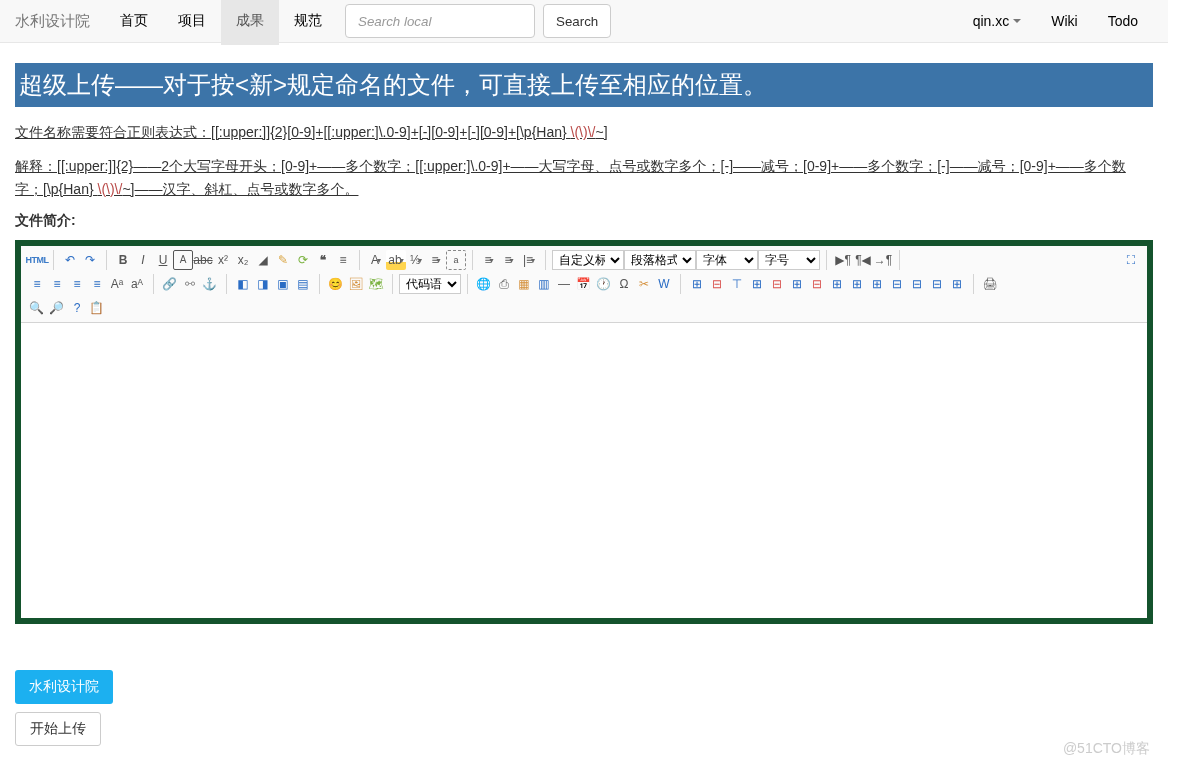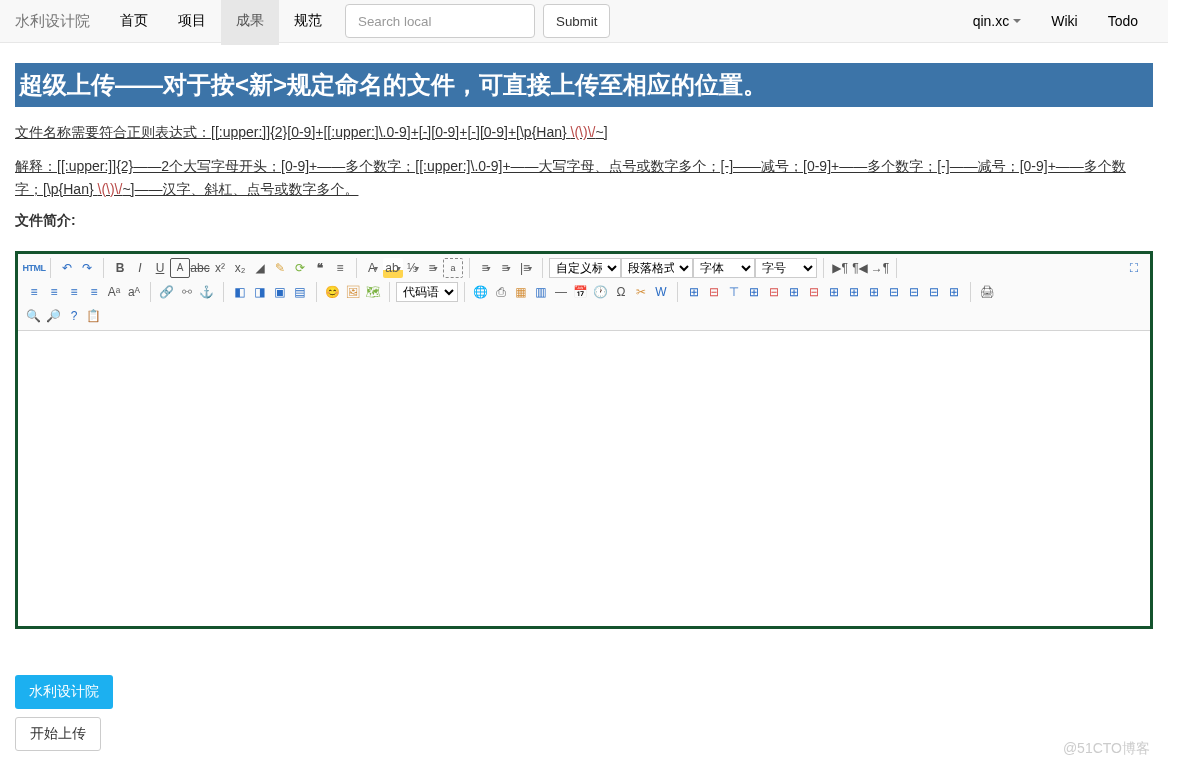--- a/index.html
+++ b/index.html
@@ -2,32 +2,32 @@
 <html><head>
 <meta charset="utf-8">
 <style>
 * { box-sizing: border-box; margin: 0; padding: 0; }
 body { font-family: "Helvetica Neue", Helvetica, Arial, "Microsoft YaHei", sans-serif; font-size: 14px; color: #333; background: #fff; }
 .page { width: 1168px; height: 764px; overflow-y: scroll; position: relative; }
 .navbar { background: #f8f8f8; border-bottom: 1px solid #e7e7e7; height: 43px; display: flex; align-items: center; padding: 0 15px; }
 .nav-brand { color: #777; padding: 15px 15px 15px 0; font-size: 15px; }
 .nav-item { color: #000000; padding: 15px; cursor: pointer; font-size: 14px; }
 .nav-item.active { background: #e7e7e7; color: #555; }
-.search-input { width: 190px; height: 34px; padding: 6px 12px; border: 1px solid #ccc; border-radius: 4px; margin-left: 8px; color: #555; }
+.search-input { width: 190px; height: 34px; padding: 6px 12px; border: 1px solid #ccc; border-radius: 4px; margin-left: 8px; color: #555; font-style: italic; }
 .search-input::placeholder { color: #999; }
 .submit-btn { height: 34px; padding: 6px 12px; background: #fff; border: 1px solid #ccc; border-radius: 4px; margin-left: 8px; cursor: pointer; color: #333; }
 .nav-right { margin-left: auto; display: flex; align-items: flex-start; }
 .nav-right .nav-item { display: flex; align-items: center; gap: 4px; }
 .caret { display: inline-block; width: 0; height: 0; border-left: 4px solid transparent; border-right: 4px solid transparent; border-top: 4px solid #777; }
 .content { padding: 20px 15px; }
-.banner { background: #3c74a8; color: #fff; font-size: 24px; padding: 6px 4px; margin-bottom: 14px; font-weight: bold; }
+.banner { background: #3c74a8; color: #fff; font-size: 24px; padding: 6px 4px; margin-bottom: 14px; font-weight: normal; }
 .desc { margin-bottom: 12px; line-height: 1.6; color: #333; text-decoration: underline; }
 .desc .regex-special { color: #b94a48; }
-.section-title { font-weight: bold; margin-bottom: 21px; }
-.editor { border: 3px solid #14532d; background: #7dd3fc; }
+.section-title { font-weight: bold; margin-bottom: 10px; }
+.editor { border: 6px solid #14532d; background: #7dd3fc; }
 .toolbar { background: #fafafa; border-bottom: 1px solid #d4d4d4; padding: 2px; display: flex; flex-wrap: wrap; align-items: center; gap: 0; }
 .tb-group { display: flex; align-items: center; padding: 0 4px; height: 24px; }
 .tb-sep { width: 1px; height: 20px; background: #d4d4d4; margin: 0 2px; }
 .tb-btn { width: 20px; height: 20px; display: flex; align-items: center; justify-content: center; cursor: pointer; font-size: 12px; color: #555; border-radius: 2px; }
 .tb-html { font-size: 9px; color: #3b7bc8; font-weight: bold; letter-spacing: -0.5px; }
 .tb-select { height: 20px; font-size: 12px; border: 1px solid #ccc; background: #fff; padding: 0 2px; }
 .tb-select.w60 { width: 72px; }
 .tb-select.w55 { width: 62px; }
 .tb-arrow { font-size: 8px; color: #666; margin-left: -2px; }
 .editor-body { height: 295px; background: #fff; padding: 8px; outline: none; }
@@ -44,21 +44,21 @@
 <body>
 
 <div class="page">
   <div class="navbar">
     <span class="nav-brand">水利设计院</span>
     <span class="nav-item">首页</span>
     <span class="nav-item">项目</span>
     <span class="nav-item active">成果</span>
     <span class="nav-item">规范</span>
     <input class="search-input" placeholder="Search local" style="">
-    <button class="submit-btn">Submit</button>
+    <button class="submit-btn">Search</button>
     <div class="nav-right">
       <span class="nav-item">
         <span>qin.xc</span>
         <span class="caret"></span>
       </span>
       <span class="nav-item">Wiki</span>
       <span class="nav-item">Todo</span>
     </div>
   </div>
 

